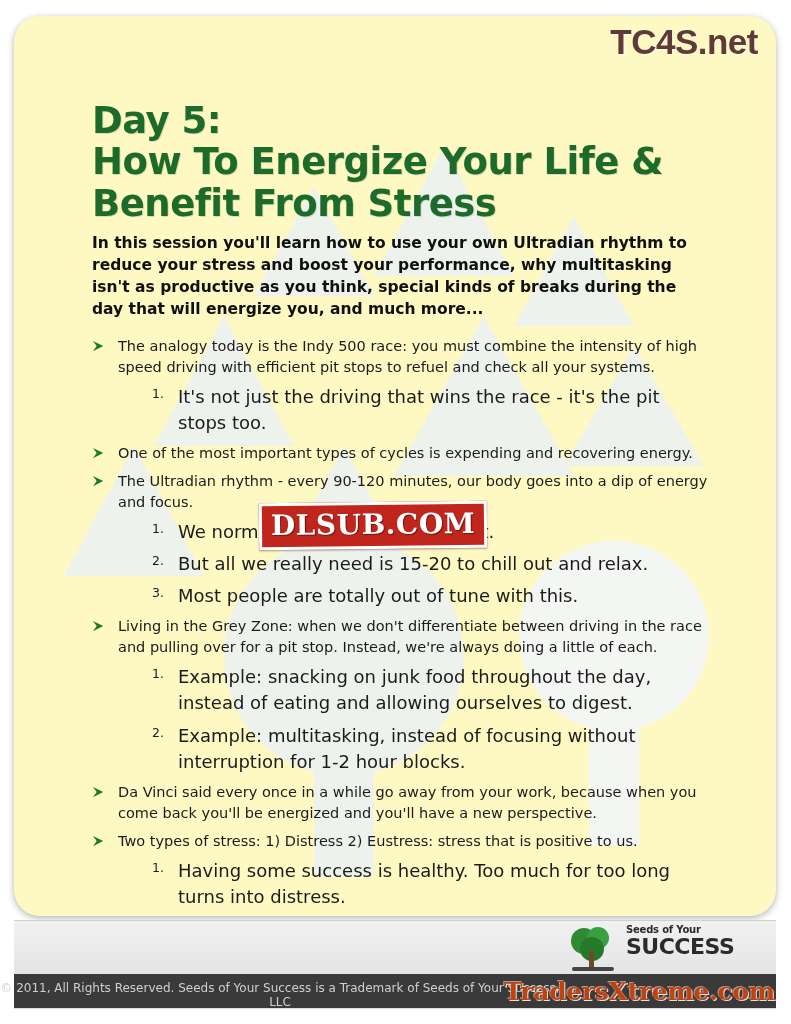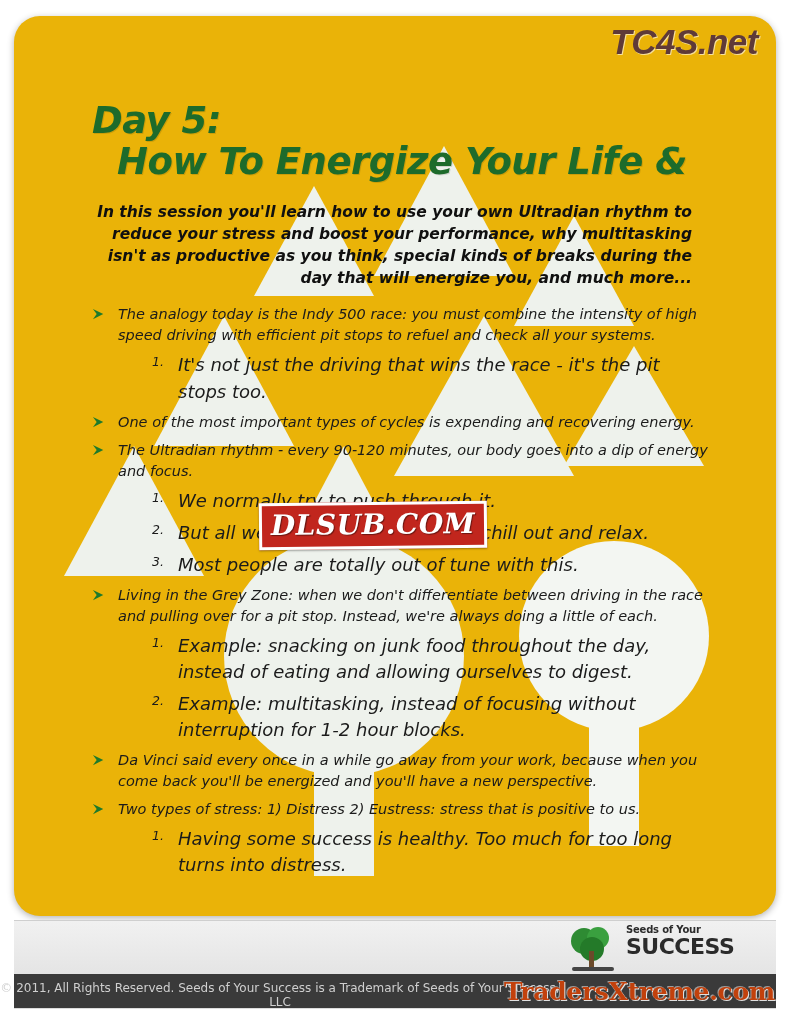--- a/index.html
+++ b/index.html
@@ -24,25 +24,24 @@
     background: #ffffff;
     overflow: hidden;
   }
 
   .sheet {
     position: absolute;
     left: 14px;
     top: 16px;
     width: 762px;
     height: 900px;
-    background: #eab308;
+    background: #fef9c3;
     border-radius: 26px;
     box-shadow: 0 2px 7px rgba(0,0,0,0.30);
     overflow: hidden;
-    font-style: italic;
   }
 
   
   .wm-art {
     position: absolute;
     left: 0; top: 0;
     width: 762px; height: 900px;
     pointer-events: none;
     opacity: 1;
   }
@@ -72,32 +71,31 @@
     margin: 0;
     color: #1d6b2b;
     font-family: "DejaVu Sans", sans-serif;
     font-weight: bold;
     font-size: 37px;
     line-height: 1.12;
     letter-spacing: -0.5px;
     text-shadow: 1px 1px 0 rgba(0,0,0,0.12);
   }
   h1.title .l1 { display: block; }
-  h1.title .l2 { display: block; text-align: center; }
+  h1.title .l2 { display: block; }
   h1.title .l3 { display: block; }
 
   .intro {
-    margin-top: 18px;
+    margin-top: 8px;
     font-family: "DejaVu Sans", sans-serif;
     font-weight: bold;
     font-size: 15.5px;
     line-height: 1.42;
     color: #101010;
     width: 600px;
-    text-align: right;
   }
 
   ul.bullets {
     list-style: none;
     margin: 14px 0 0 0;
     padding: 0;
   }
   ul.bullets > li {
     position: relative;
     padding-left: 26px;
@@ -254,20 +252,21 @@
       </g>
     </svg>
 
     <div class="tc4s">TC4S.net</div>
 
     <div class="content">
 
       <h1 class="title">
         <span class="l1">Day 5:</span>
         <span class="l2">How To Energize Your Life &amp;</span>
+        <span class="l3">Benefit From Stress</span>
       </h1>
 
       <p class="intro">In this session you'll learn how to use your own Ultradian rhythm to reduce your stress and boost your performance, why multitasking isn't as productive as you think, special kinds of breaks during the day that will energize you, and much more...</p>
 
       <ul class="bullets">
 
         <li>
           <span class="arrow">
             <svg viewBox="0 0 16 16" width="15" height="15">
                 <path d="M1 2 L12 7.5 L1 13 L5 7.5 Z" fill="#1d7a2c"></path>

